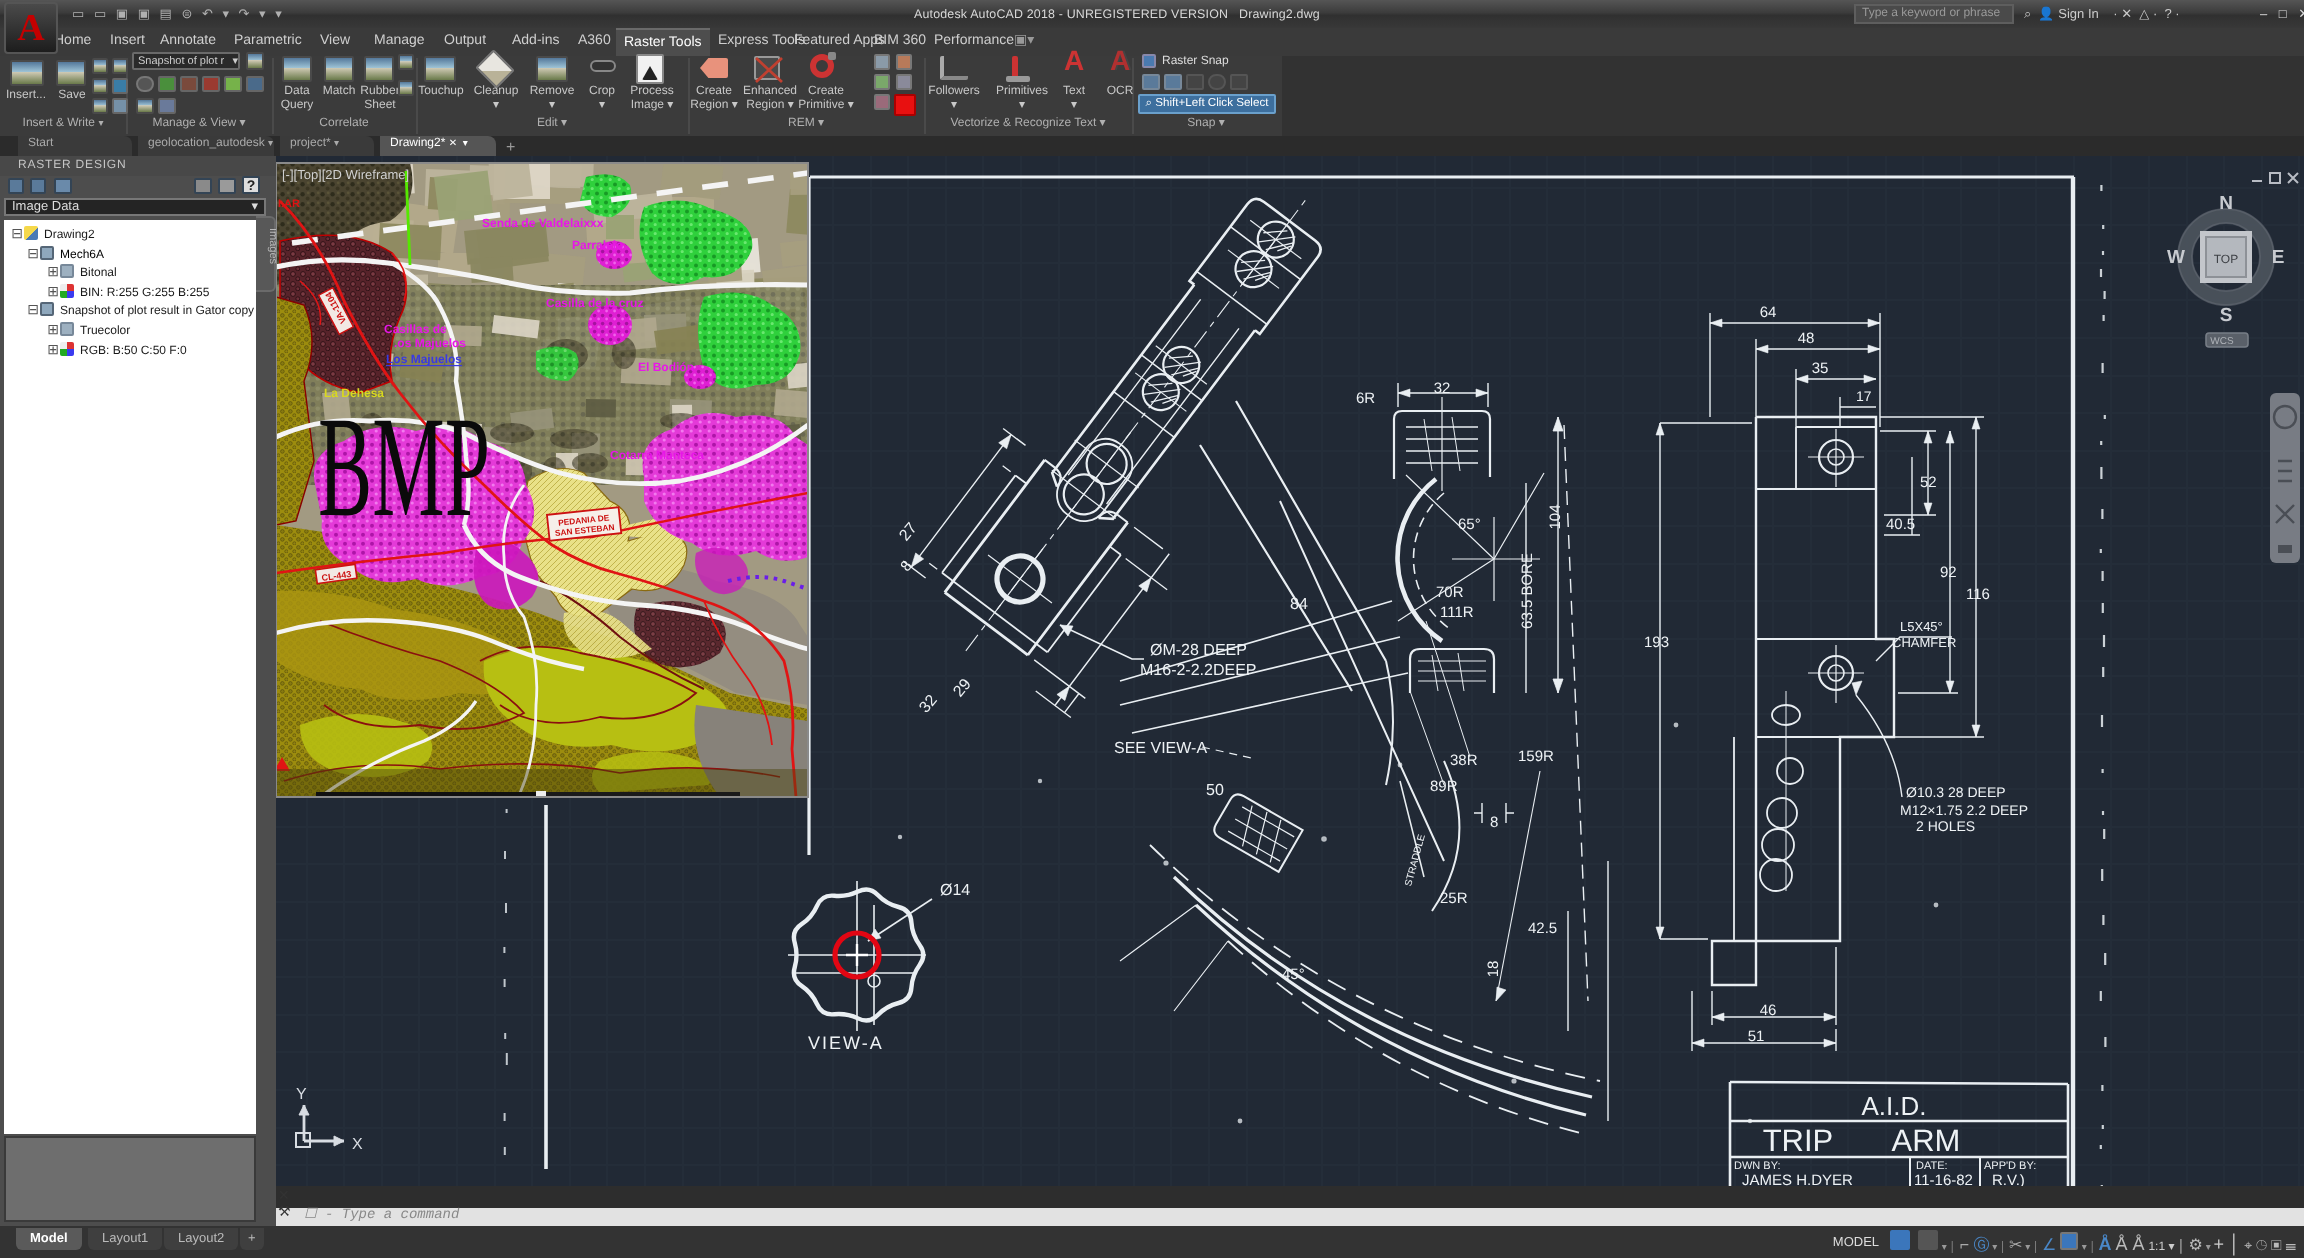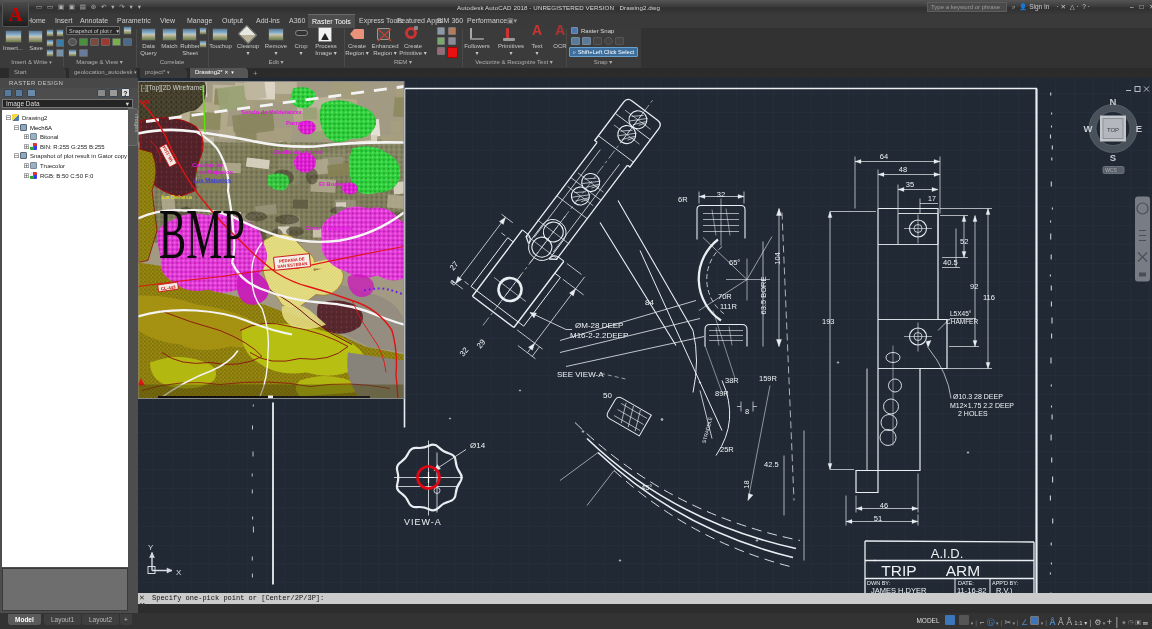--- a/index.html
+++ b/index.html
@@ -701,21 +701,21 @@
     <span class="ric" style="left:15px;top:89px;width:8px;height:8px;background:#5a7a9a;border:1px solid #345;"></span>
     <span class="ric" style="left:27px;top:89px;width:9px;height:8px;background:#6a8aaa;border:1px solid #345;"></span>
     <span class="ric" style="left:97px;top:89px;width:9px;height:8px;background:#8a8a8a;border:1px solid #345;"></span>
     <span class="ric" style="left:109px;top:89px;width:9px;height:8px;background:#9a9a9a;border:1px solid #345;"></span>
     <span class="ric" style="left:121px;top:88px;width:9px;height:9px;background:#ddd;border:1px solid #345;color:#222;font-size:7px;line-height:9px;text-align:center;font-weight:bold;">?</span>
   </div>
   <div class="abs" id="palprev"></div>
   <div class="abs" id="palimgs"><svg width="10" height="38">
         <text x="7" y="5" fill="#b8b8b8" font-size="5.5" transform="rotate(90 7 5)" font-family="Liberation Sans">Images</text>
       </svg></div>
-  <div class="abs" id="cmd1">Specify one-pick point or [Center/2P/3P]:</div>
+  <div class="abs" id="cmd2">☐ - Type a command</div>
   <div class="abs" id="cmdic">✕<br>⚒</div>
   <div class="abs" id="statusbar"></div>
   <span class="ltab active" style="left:8px;">Model</span>
   <span class="ltab" style="left:44px;">Layout1</span>
   <span class="ltab" style="left:82px;">Layout2</span>
   <span class="ltab" style="left:120px;padding:0 4px;">+</span>
   <div class="abs" id="stright">
     <span style="color:#ddd;font-size:6.5px;vertical-align:2px;">MODEL</span>
     <span class="ric" style="position:static;display:inline-block;width:10px;height:10px;background:#3b76bb;margin-left:4px;"></span>
     <span class="ric" style="position:static;display:inline-block;width:10px;height:10px;background:#555;margin-left:2px;"></span><span style="color:#999;font-size:5px;"> ▾ │</span>

